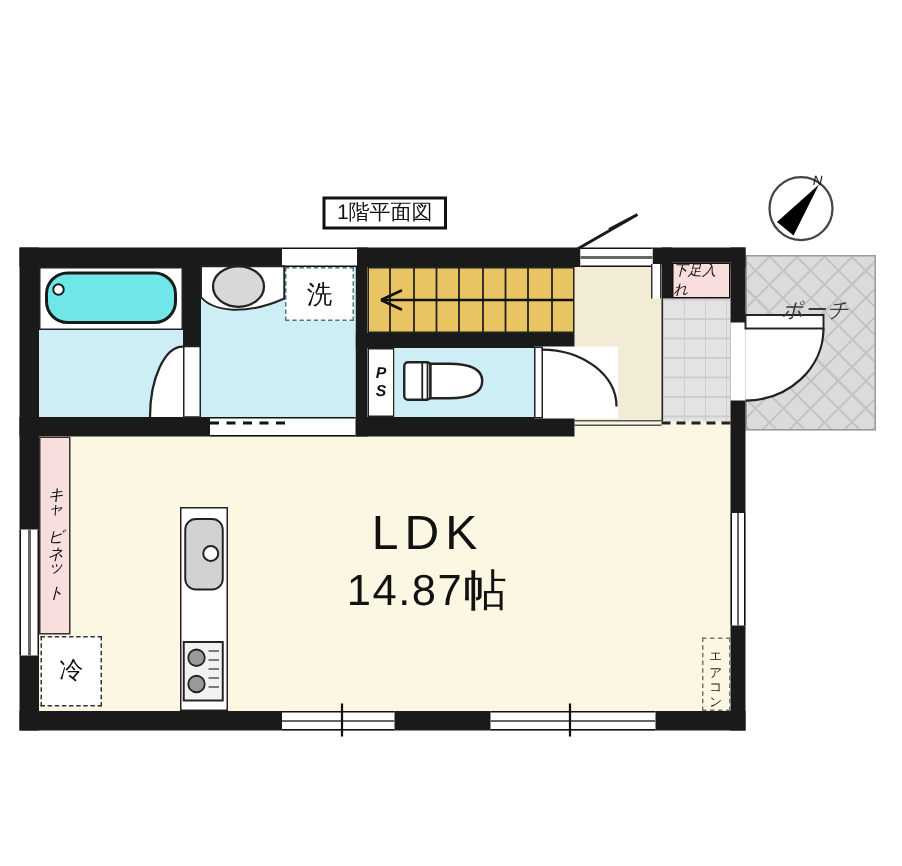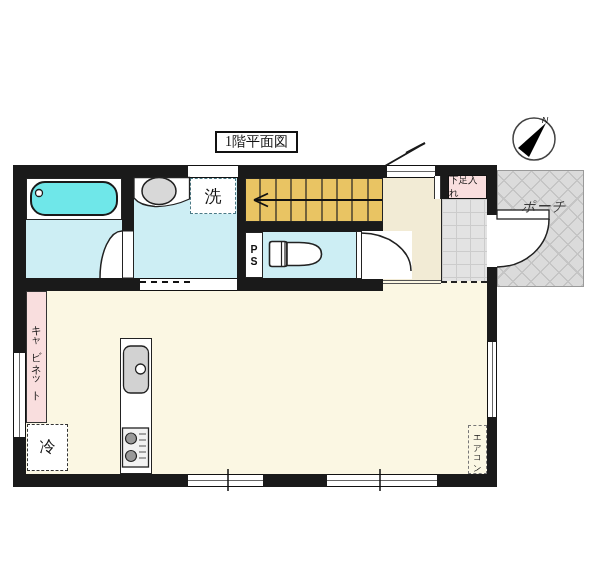--- a/index.html
+++ b/index.html
@@ -1,21 +1,21 @@
 <!DOCTYPE html>
 <html><head>
 <meta charset="utf-8">
 <style>
   html,body{margin:0;padding:0;background:#ffffff;}
   *{box-sizing:border-box;}
   .plan{position:relative;width:601px;height:577px;background:#ffffff;overflow:hidden;
         font-family:"Liberation Sans","DejaVu Sans",sans-serif;color:#111;}
   .abs{position:absolute;}
   .wall{position:absolute;background:#1a1a1a;}
-  .room{position:absolute;}
+  .room{position:absolute;font-style:italic;}
   .lbl{position:absolute;display:flex;align-items:center;justify-content:center;color:#111;}
   .vtext{writing-mode:vertical-rl;text-orientation:upright;letter-spacing:1px;line-height:1;}
   .win-h{position:absolute;background:#fff;border-top:1.5px solid #111;border-bottom:1.5px solid #111;}
   .win-h.mid{background-image:linear-gradient(to bottom,transparent 44%,#666 44%,#666 58%,transparent 58%);}
   .win-v{position:absolute;background:#fff;border-left:1.5px solid #111;border-right:1.5px solid #111;
          background-image:linear-gradient(to right,transparent 44%,#666 44%,#666 58%,transparent 58%);}
   .dash{position:absolute;border:1.5px dashed #444;}
   .tile{background-color:#e3e3e3;
         background-image:linear-gradient(#cccccc 1px,transparent 1px),
                          linear-gradient(90deg,#cccccc 1px,transparent 1px);
@@ -88,21 +88,21 @@
   </div>
   <div class="dash" style="left:27px;top:424px;width:41px;height:47px;background:#ffffff;border-color:#333;display:flex;align-items:center;justify-content:center;">
     <span style="font-size:16px;">冷</span>
   </div>
   <div class="room" style="left:120px;top:338px;width:32px;height:136px;background:#ffffff;border:1.5px solid #222;"></div>
   <div class="dash" style="left:468px;top:425px;width:19px;height:49px;border-color:#777;display:flex;align-items:center;justify-content:center;">
     <span class="vtext" style="font-size:8.5px;letter-spacing:0;">エアコン</span>
   </div>
 
   <div class="lbl" style="left:215px;top:131px;width:83px;height:22px;background:#fff;border:2px solid #111;">
-    <span style="font-size:14px;font-family:Liberation Serif, serif;">1階平面図</span>
+    <span style="font-size:14px;">1階平面図</span>
   </div>
 
   <svg class="overlay" width="601" height="577" viewBox="0 0 601 577">
 
     <g>
       <rect x="31" y="182" width="86" height="33" rx="14" fill="#6fe7e9" stroke="#1a1a1a" stroke-width="2"></rect>
       <circle cx="39" cy="193" r="3.5" fill="#ffffff" stroke="#1a1a1a" stroke-width="1.3"></circle>
     </g>
 
     <g>
@@ -175,20 +175,24 @@
       <line x1="228" y1="469" x2="228" y2="491"></line>
       <line x1="380" y1="469" x2="380" y2="491"></line>
     </g>
 
     <g>
       <circle cx="534" cy="139" r="21" fill="#ffffff" stroke="#444" stroke-width="1.5"></circle>
       <polygon points="546,123 518,148 529,157" fill="#000000"></polygon>
     </g>
   </svg>
 
+  <div class="lbl" style="left:165px;top:339px;width:240px;height:72px;flex-direction:column;">
+    <span style="font-size:32px;letter-spacing:4px;">LDK</span>
+    <span style="font-size:29px;letter-spacing:1px;">14.87帖</span>
+  </div>
   <div class="lbl" style="left:508px;top:198px;width:72px;height:18px;font-style:italic;">
     <span style="font-size:14px;color:#3a3a3a;letter-spacing:1px;">ポーチ</span>
   </div>
   <div class="lbl" style="left:538px;top:114px;width:14px;height:12px;">
     <span style="font-size:9px;font-style:italic;">N</span>
   </div>
 
 </div>
 
 </body></html>

